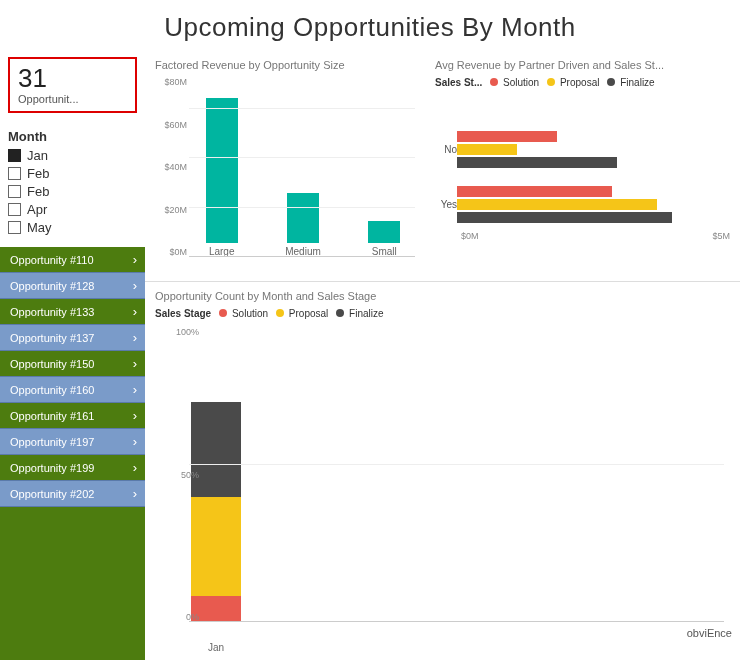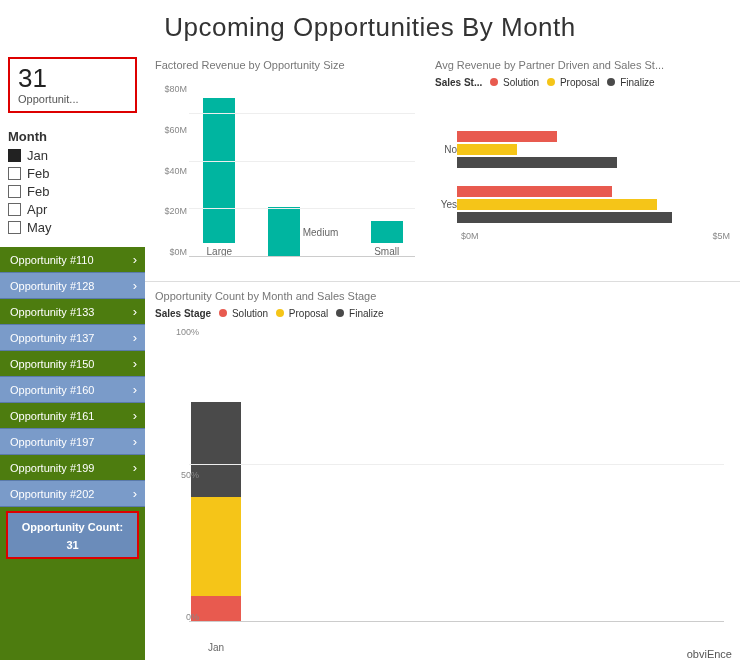--- a/index.html
+++ b/index.html
@@ -330,21 +330,21 @@
     }
     .divider-h {
       width: 100%;
       height: 1px;
       background: #ddd;
       margin: 0;
     }
 
     .obvience-label {
       position: absolute;
-      bottom: 0;
+      bottom: 21px;
       right: 8px;
       font-size: 11px;
       color: #555;
     }
 
     .chart-grid-line {
       position: absolute;
       left: 34px;
       right: 0;
       height: 1px;
@@ -431,52 +431,49 @@
         <span class="list-item-arrow">›</span>
       </div>
       <div class="list-item">
         <span class="list-item-label">Opportunity #199</span>
         <span class="list-item-arrow">›</span>
       </div>
       <div class="list-item">
         <span class="list-item-label">Opportunity #202</span>
         <span class="list-item-arrow">›</span>
       </div>
-      <div class="list-footer">
-        <span class="list-footer-text">Opportunity Count: 31</span>
-      </div>
     </div>
   </div>
 
   <div class="right-panel">
 
     <div class="charts-top">
 
-      <div class="chart-box" style="max-width:280px;gap:7px;">
+      <div class="chart-box" style="max-width:280px;">
         <div class="chart-title">Factored Revenue by Opportunity Size</div>
         <div class="bar-chart-area">
           <div class="bar-chart-inner">
             <div class="y-axis-labels">
               <span>$80M</span>
               <span>$60M</span>
               <span>$40M</span>
               <span>$20M</span>
               <span>$0M</span>
             </div>
             <div class="x-axis-line"></div>
 
             <div class="chart-grid-line" style="bottom: calc(18px + 25%);"></div>
             <div class="chart-grid-line" style="bottom: calc(18px + 50%);"></div>
             <div class="chart-grid-line" style="bottom: calc(18px + 75%);"></div>
 
             <div class="bar-group" style="flex:1; justify-content:flex-end; display:flex; flex-direction:column; align-items:center;">
               <div class="bar-rect" style="height:145px; background:#00b5a0;"></div>
               <div class="bar-label">Large</div>
             </div>
-            <div class="bar-group" style="flex:1; justify-content:flex-end; display:flex; flex-direction:row; align-items:center;">
+            <div class="bar-group" style="flex:1; justify-content:flex-end; display:flex; flex-direction:column; align-items:center;">
               <div class="bar-rect" style="height:50px; background:#00b5a0;"></div>
               <div class="bar-label">Medium</div>
             </div>
             <div class="bar-group" style="flex:1; justify-content:flex-end; display:flex; align-items:center;">
               <div class="bar-rect" style="height:22px; background:#00b5a0;"></div>
               <div class="bar-label">Small</div>
             </div>
           </div>
         </div>
       </div>

